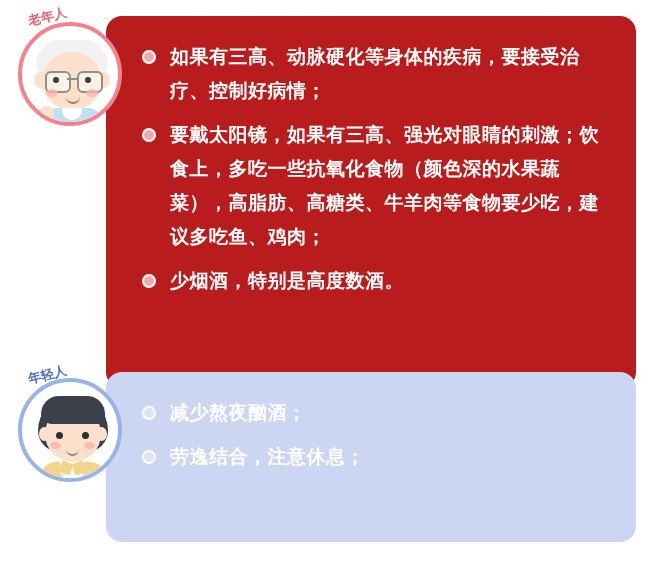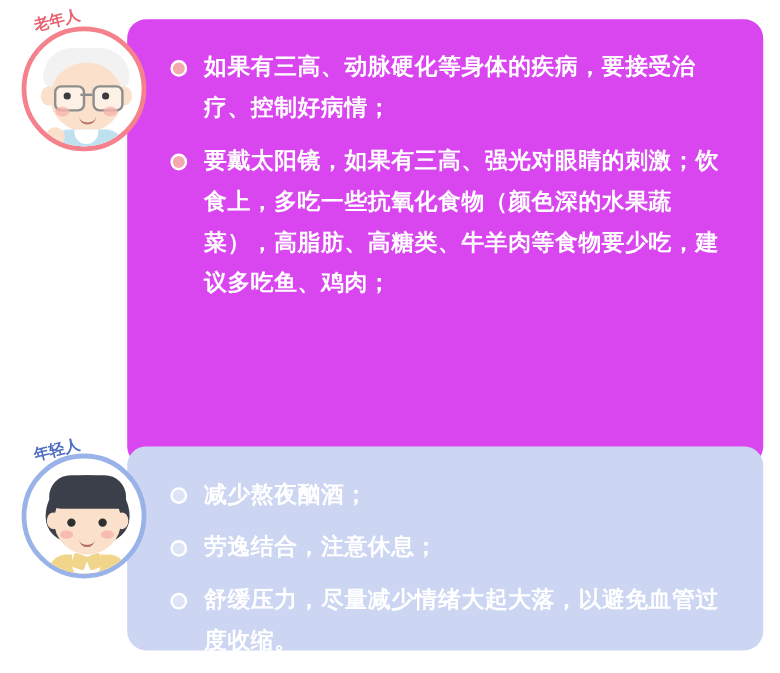--- a/index.html
+++ b/index.html
@@ -24,21 +24,21 @@
   .card {
     position: absolute;
     border-radius: 16px;
     box-sizing: border-box;
   }
   .card-elderly {
     left: 106px;
     top: 16px;
     width: 530px;
     height: 372px;
-    background: #d946ef;
+    background: #b91c1c;
   }
   .card-young {
     left: 106px;
     top: 372px;
     width: 530px;
     height: 170px;
     background: #ccd6f2;
   }
 
   .bullet-list {
@@ -214,20 +214,24 @@
 
   <div class="card card-elderly">
     <ul class="bullet-list">
       <li class="bullet-item">
         <span class="bullet-dot"></span>
         <span>如果有三高、动脉硬化等身体的疾病，要接受治疗、控制好病情；</span>
       </li>
       <li class="bullet-item">
         <span class="bullet-dot"></span>
         <span>要戴太阳镜，如果有三高、强光对眼睛的刺激；饮食上，多吃一些抗氧化食物（颜色深的水果蔬菜），高脂肪、高糖类、牛羊肉等食物要少吃，建议多吃鱼、鸡肉；</span>
+      </li>
+      <li class="bullet-item">
+        <span class="bullet-dot"></span>
+        <span>少烟酒，特别是高度数酒。</span>
       </li>
     </ul>
   </div>
 
   <div class="avatar avatar-elderly">
     <div class="avatar-inner">
       <span class="piece e-hair"></span>
       <span class="piece e-ear-l"></span>
       <span class="piece e-ear-r"></span>
       <span class="piece e-face"></span>
@@ -249,24 +253,20 @@
   <div class="card card-young">
     <ul class="bullet-list">
       <li class="bullet-item">
         <span class="bullet-dot"></span>
         <span>减少熬夜酗酒；</span>
       </li>
       <li class="bullet-item">
         <span class="bullet-dot"></span>
         <span>劳逸结合，注意休息；</span>
       </li>
-      <li class="bullet-item">
-        <span class="bullet-dot"></span>
-        <span>舒缓压力，尽量减少情绪大起大落，以避免血管过度收缩。</span>
-      </li>
     </ul>
   </div>
 
   <div class="avatar avatar-young">
     <div class="avatar-inner">
       <span class="piece y-hair-back"></span>
       <span class="piece y-ear-l"></span>
       <span class="piece y-ear-r"></span>
       <span class="piece y-face"></span>
       <span class="piece y-fringe"></span>

